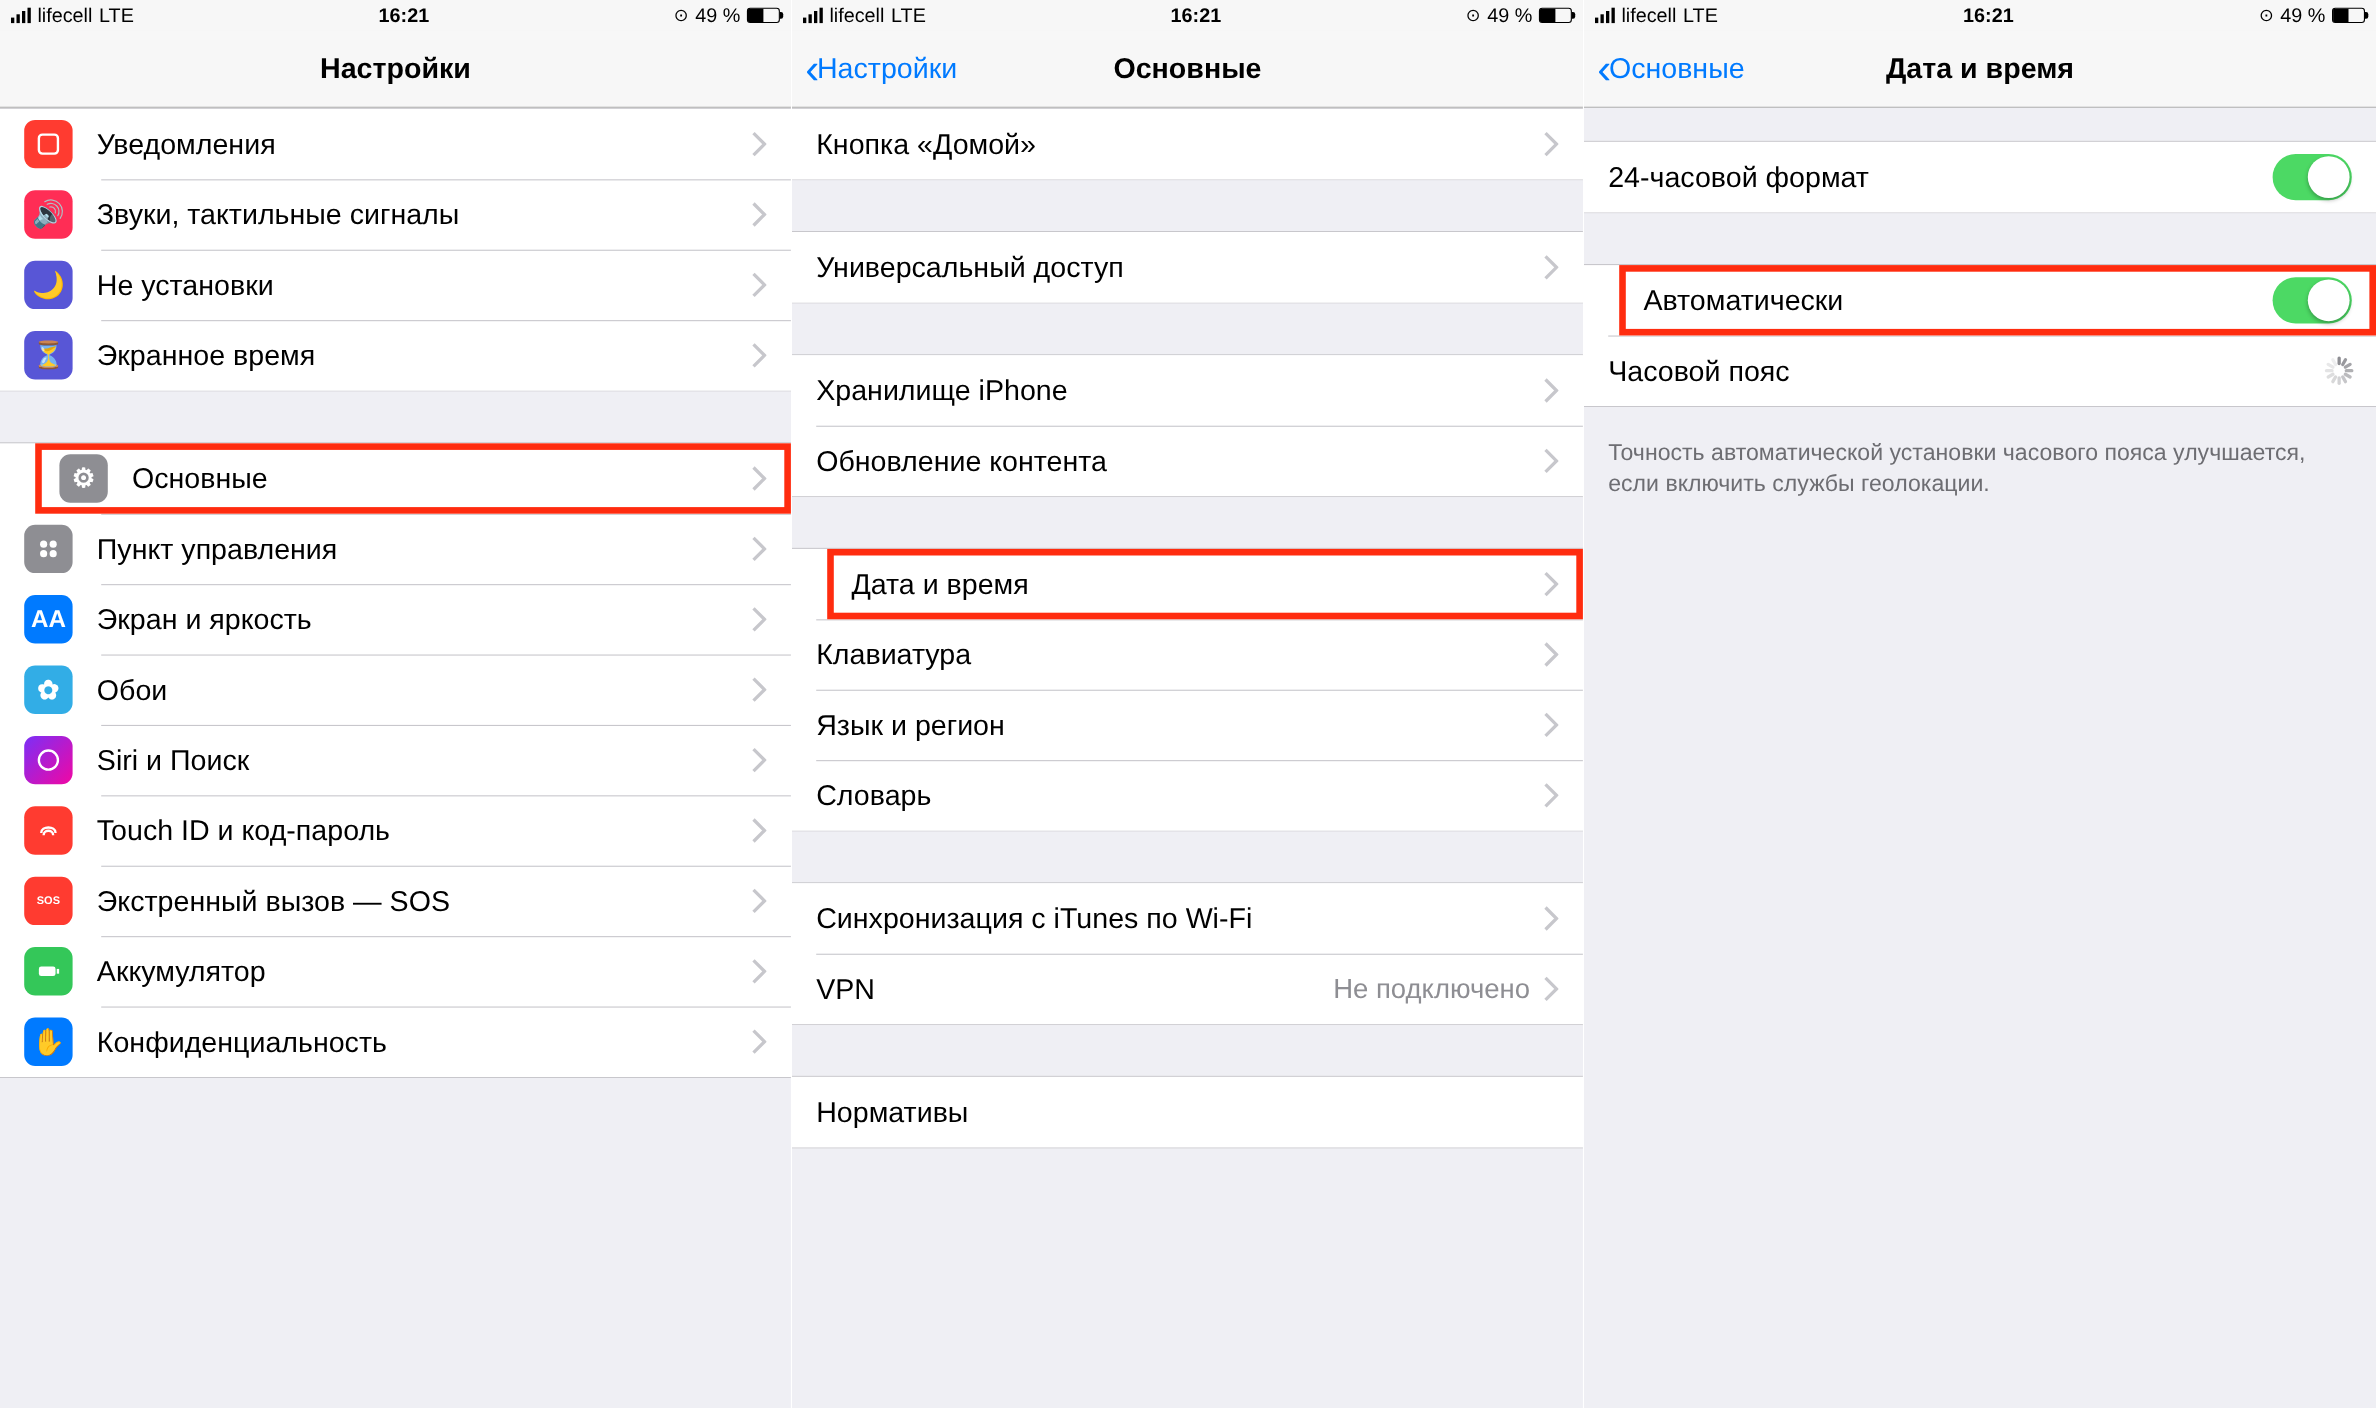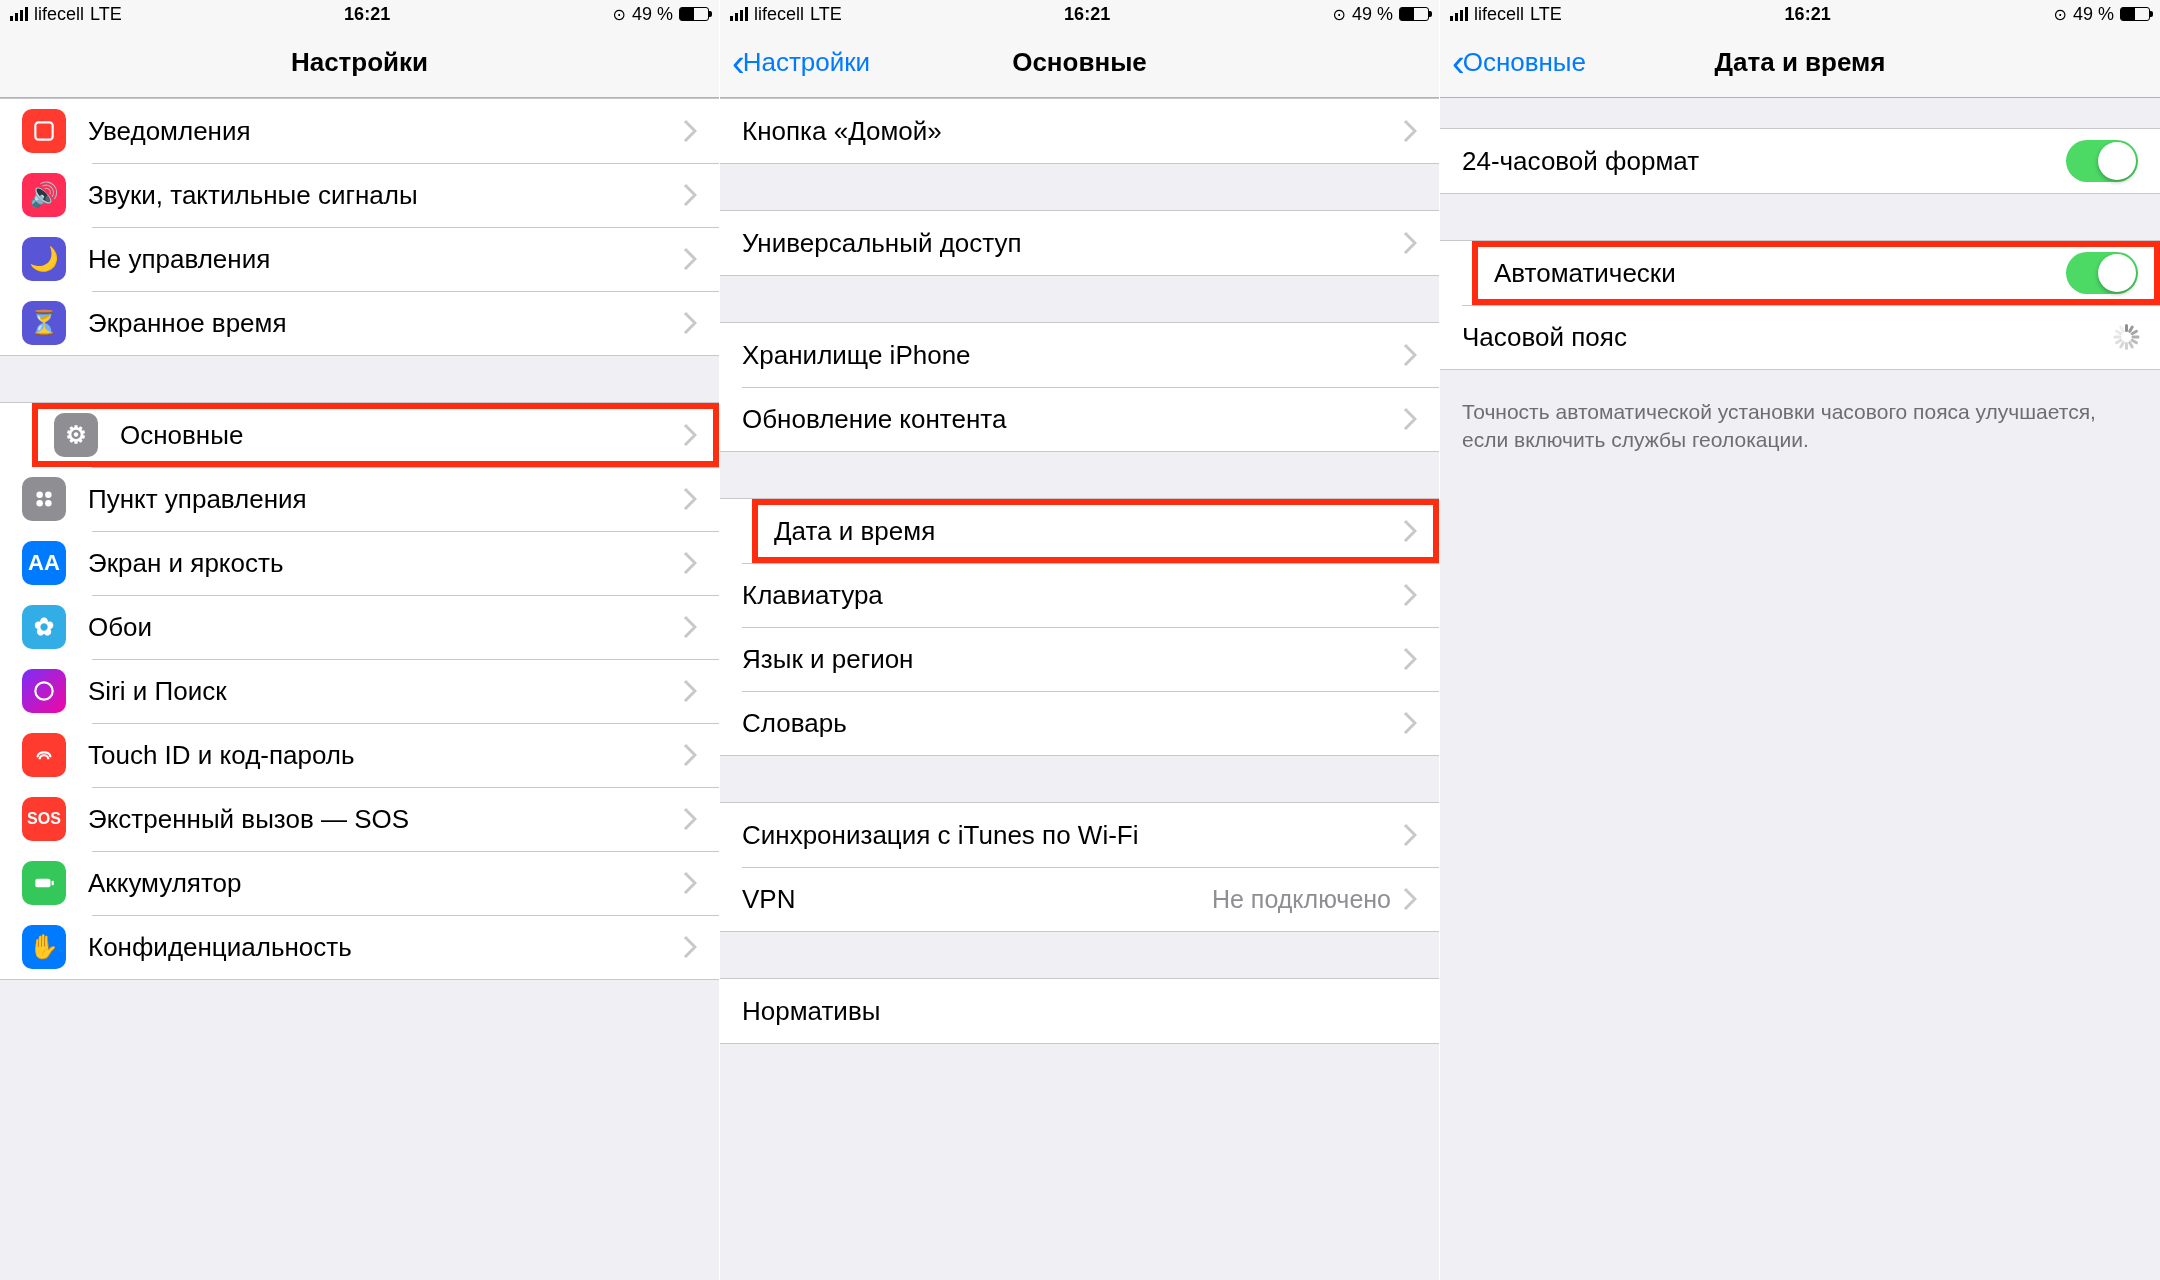--- a/index.html
+++ b/index.html
@@ -172,21 +172,21 @@
           </div>
         <div class="label">Звуки, тактильные сигналы</div>
         <svg class="chev-svg">
             <polyline points="2,2 12,12 2,22"></polyline>
           </svg>
       </div>
       <div class="row with-icon">
         <div class="icon ic-dnd">
             <span class="glyph">🌙</span>
           </div>
-        <div class="label">Не управления</div>
+        <div class="label">Не установки</div>
         <svg class="chev-svg">
             <polyline points="2,2 12,12 2,22"></polyline>
           </svg>
       </div>
       <div class="row with-icon">
         <div class="icon ic-screentime">
             <span class="glyph">⏳</span>
           </div>
         <div class="label">Экранное время</div>
         <svg class="chev-svg">
@@ -256,21 +256,21 @@
               <path d="M6 14 C6 8 18 8 18 14 M8 16 C8 11 16 11 16 16" fill="none" stroke="#fff" stroke-width="2"></path>
             </svg>
           </div>
         <div class="label">Touch ID и код-пароль</div>
         <svg class="chev-svg">
             <polyline points="2,2 12,12 2,22"></polyline>
           </svg>
       </div>
       <div class="row with-icon">
         <div class="icon ic-sos">
-            <span class="glyph" style="font-size:16px;font-weight:700">SOS</span>
+            <span class="glyph" style="font-size:10px;font-weight:700">SOS</span>
           </div>
         <div class="label">Экстренный вызов — SOS</div>
         <svg class="chev-svg">
             <polyline points="2,2 12,12 2,22"></polyline>
           </svg>
       </div>
       <div class="row with-icon">
         <div class="icon ic-battery">
             <svg viewBox="0 0 24 24">
               <rect x="4" y="8" width="14" height="8" rx="2" fill="#fff"></rect>

